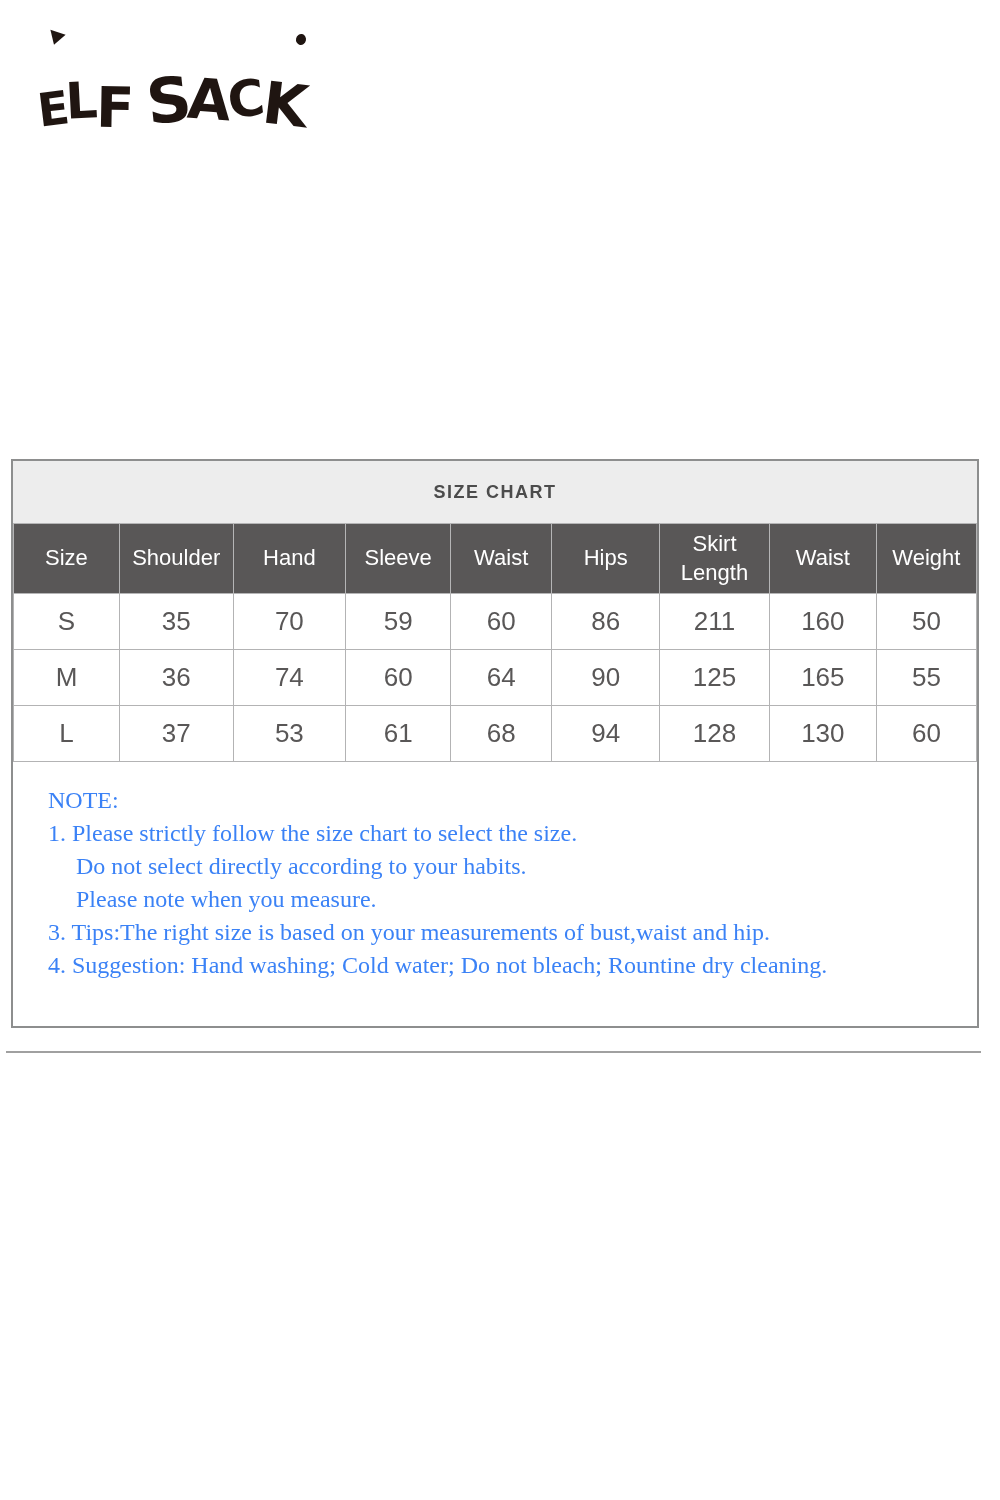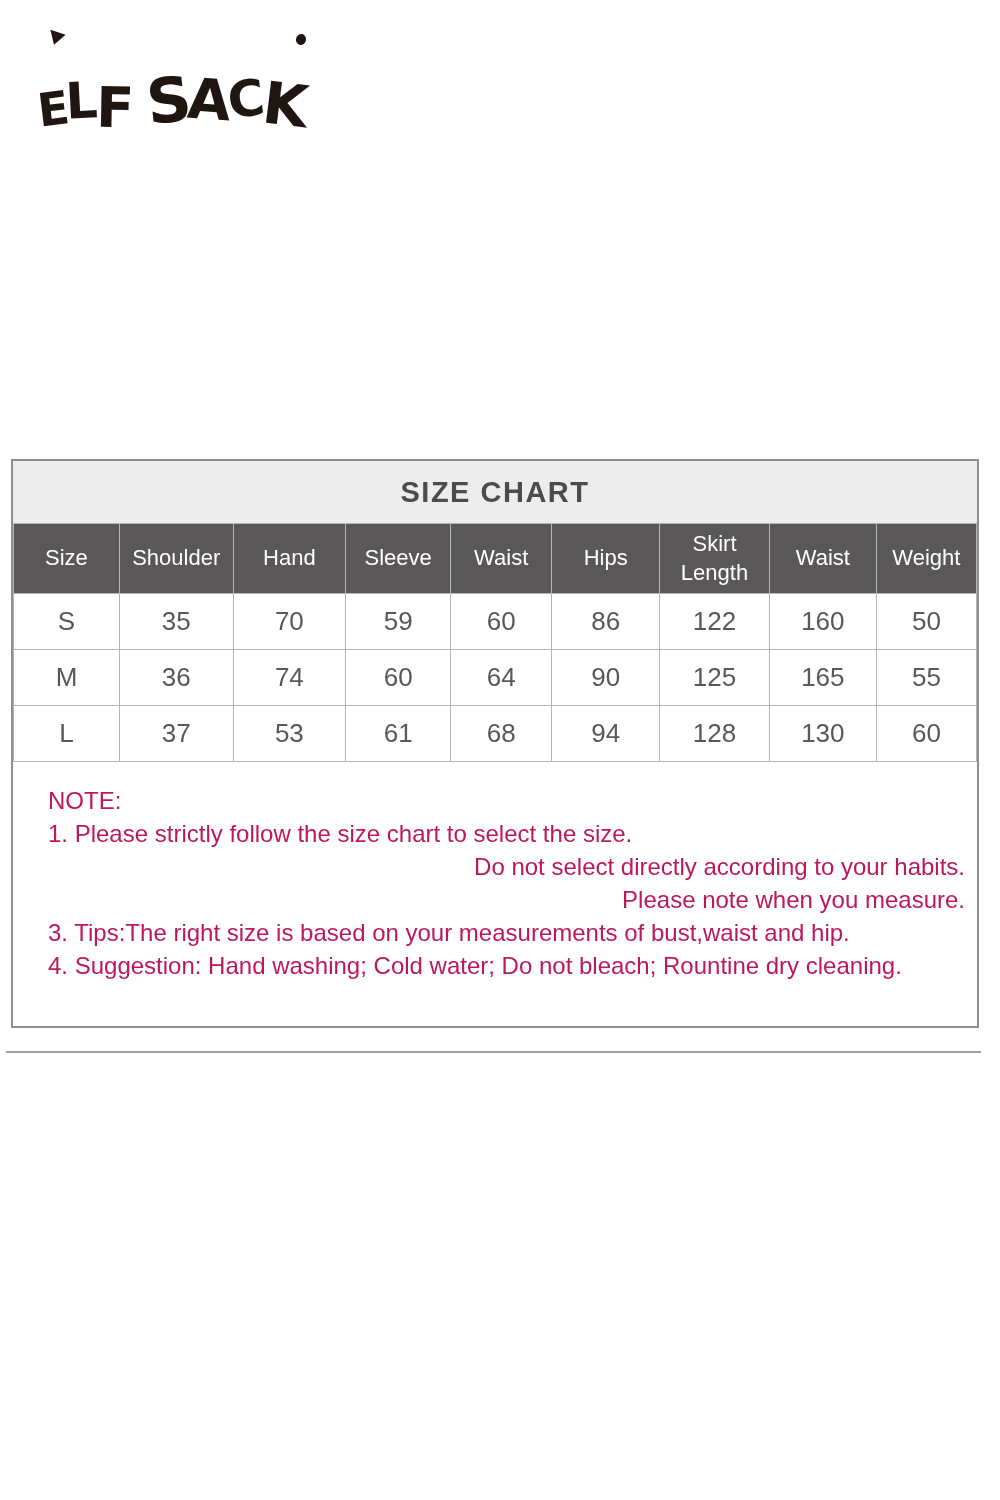--- a/index.html
+++ b/index.html
@@ -57,21 +57,21 @@
     width: 968px;
     border: 2px solid #8d8e8e;
     background: #ffffff;
   }
   .title-bar {
     height: 62px;
     background: #ededed;
     display: flex;
     align-items: center;
     justify-content: center;
-    font-size: 29px;
+    font-size: 18px;
     font-weight: bold;
     letter-spacing: 1.5px;
     color: #4c4c4c;
   }
   table.size-table {
     width: 100%;
     border-collapse: collapse;
     table-layout: fixed;
   }
   table.size-table th {
@@ -91,26 +91,27 @@
     color: #595757;
     font-size: 26px;
     text-align: center;
     vertical-align: middle;
     border: 1px solid #b3b3b4;
     background: #ffffff;
   }
 
   
   .notes {
-    padding: 22px 12px 44px 35px;
-    color: #be185d;
+    padding: 22px 32px 44px 35px;
+    color: #3b82f6;
     font-size: 24px;
     line-height: 33px;
-  }
-  .note-line.indent { padding-left: 28px; text-align: right; }
+    font-family: Liberation Serif, serif;
+  }
+  .note-line.indent { padding-left: 28px; }
 
   .bottom-divider {
     position: absolute;
     left: 6px; top: 1051px;
     width: 975px; height: 2px;
     background: #a0a0a0;
   }
 </style>
 </head>
 <body>
@@ -157,21 +158,21 @@
       </tr>
     </thead>
     <tbody>
       <tr>
         <td>S</td>
         <td>35</td>
         <td>70</td>
         <td>59</td>
         <td>60</td>
         <td>86</td>
-        <td>122</td>
+        <td>211</td>
         <td>160</td>
         <td>50</td>
       </tr>
       <tr>
         <td>M</td>
         <td>36</td>
         <td>74</td>
         <td>60</td>
         <td>64</td>
         <td>90</td>

